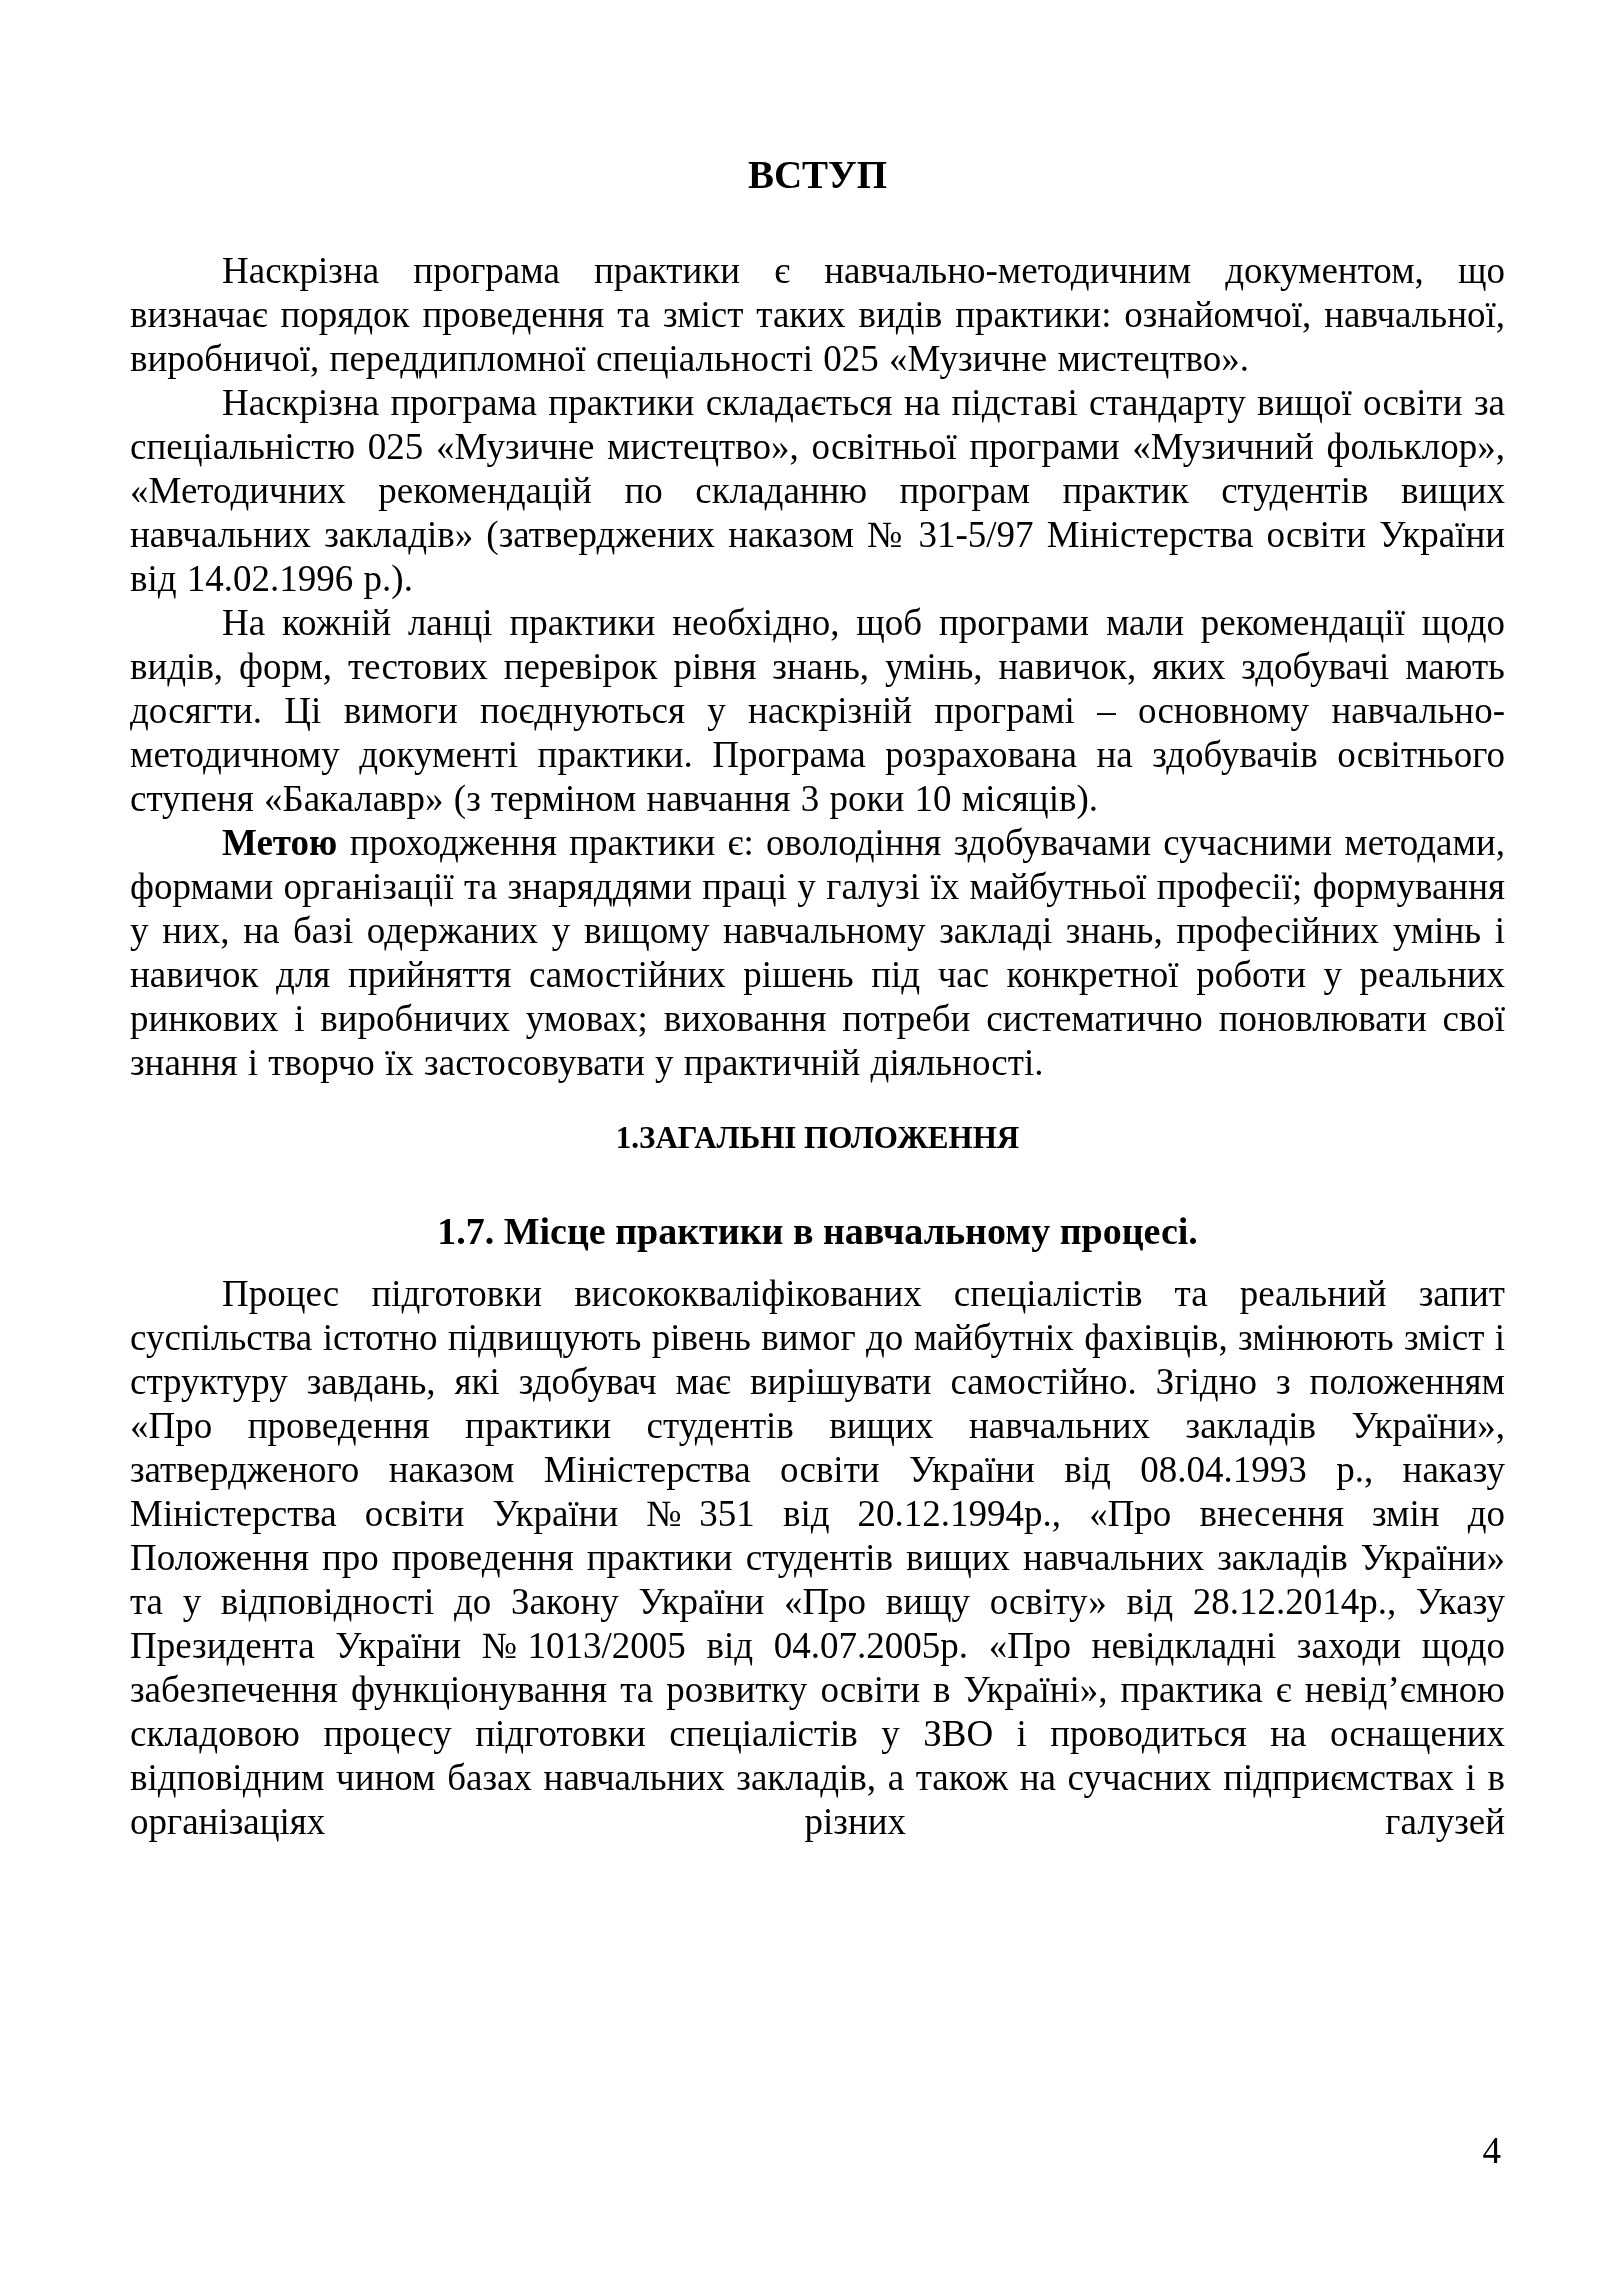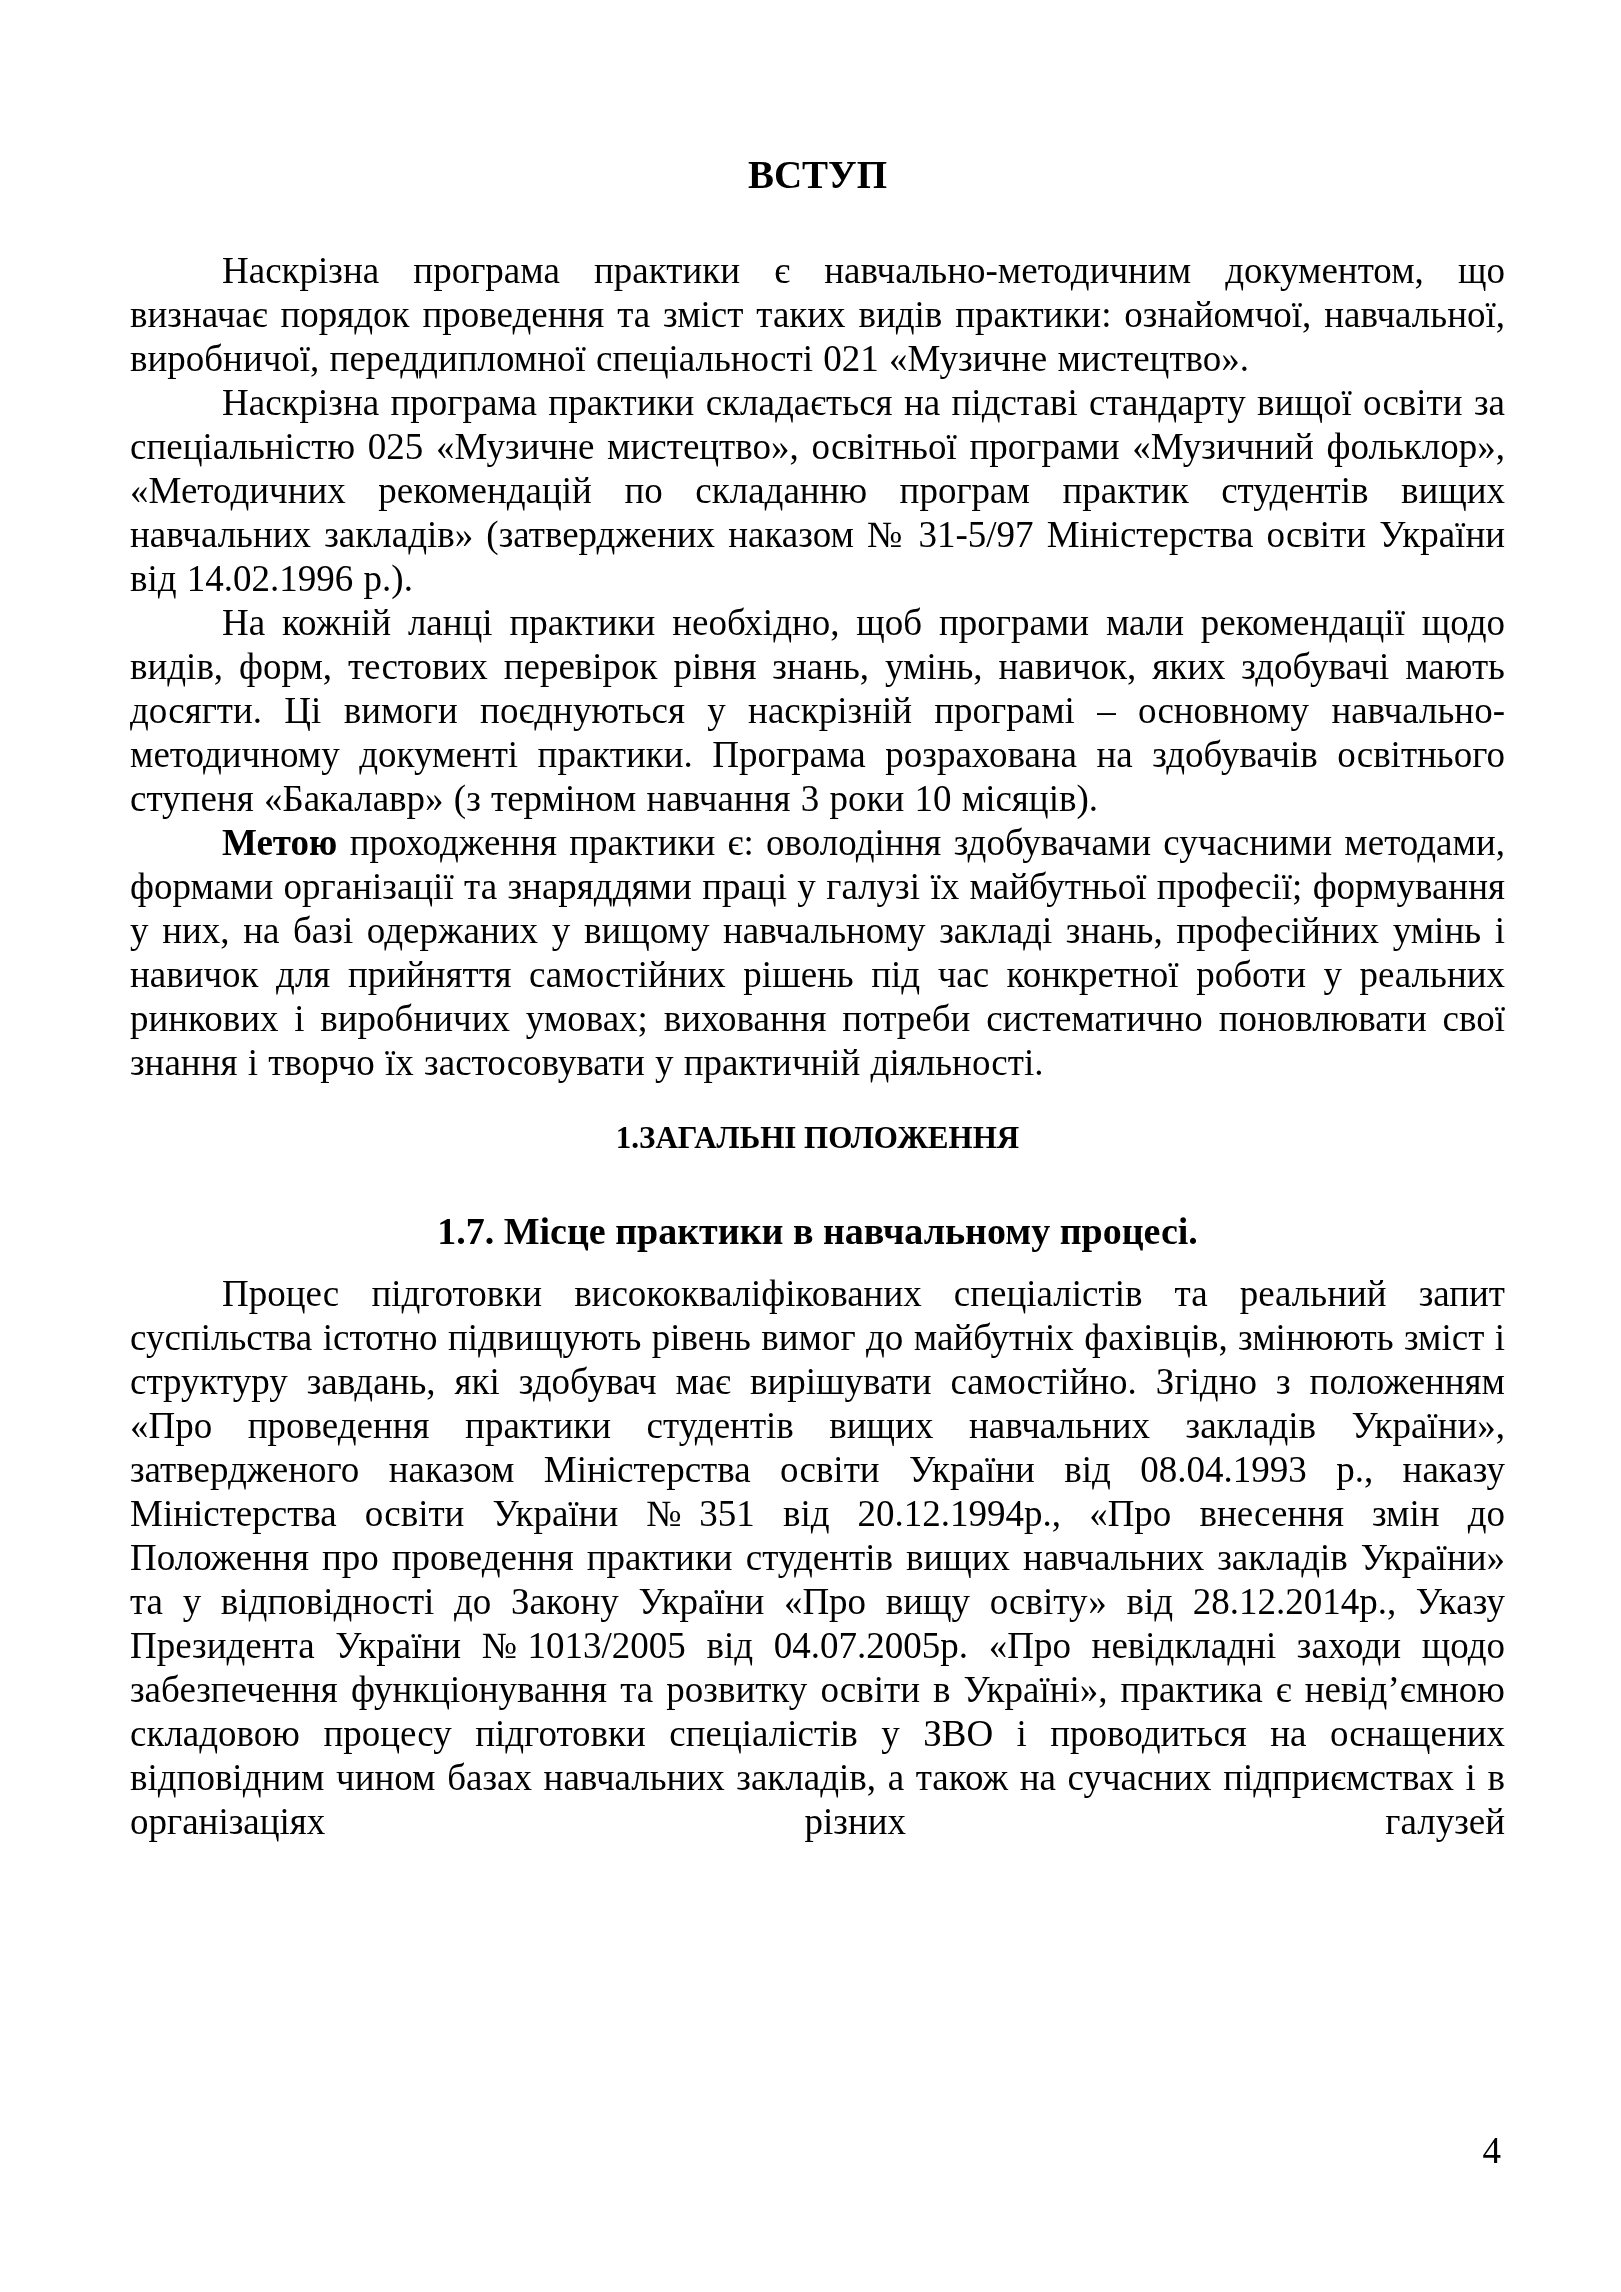--- a/index.html
+++ b/index.html
@@ -70,21 +70,21 @@
   }
 </style>
 </head>
 <body>
 
 <div class="page">
   <div class="content">
 
     <h1 class="doc-title">ВСТУП</h1>
 
-    <p class="body-p"><span>Наскрізна програма практики є навчально-методичним документом, що визначає порядок проведення та зміст таких видів практики: ознайомчої, навчальної, виробничої, переддипломної спеціальності 021 «Музичне мистецтво».</span></p>
+    <p class="body-p"><span>Наскрізна програма практики є навчально-методичним документом, що визначає порядок проведення та зміст таких видів практики: ознайомчої, навчальної, виробничої, переддипломної спеціальності 025 «Музичне мистецтво».</span></p>
 
     <p class="body-p"><span>Наскрізна програма практики складається на підставі стандарту вищої освіти за спеціальністю 025 «Музичне мистецтво», освітньої програми «Музичний фольклор», «Методичних рекомендацій по складанню програм практик студентів вищих навчальних закладів» (затверджених наказом № 31-5/97 Міністерства освіти України від 14.02.1996 р.).</span></p>
 
     <p class="body-p"><span>На кожній ланці практики необхідно, щоб програми мали рекомендації щодо видів, форм, тестових перевірок рівня знань, умінь, навичок, яких здобувачі мають досягти. Ці вимоги поєднуються у наскрізній програмі – основному навчально-методичному документі практики. Програма розрахована на здобувачів освітнього ступеня «Бакалавр» (з терміном навчання 3 роки 10 місяців).</span></p>
 
     <p class="body-p"><b class="lead-word">Метою</b><span> проходження практики є: оволодіння здобувачами сучасними методами, формами організації та знаряддями праці у галузі їх майбутньої професії; формування у них, на базі одержаних у вищому навчальному закладі знань, професійних умінь і навичок для прийняття самостійних рішень під час конкретної роботи у реальних ринкових і виробничих умовах; виховання потреби систематично поновлювати свої знання і творчо їх застосовувати у практичній діяльності.</span></p>
 
 
     <h2 class="section-heading">1.ЗАГАЛЬНІ ПОЛОЖЕННЯ</h2>
 

